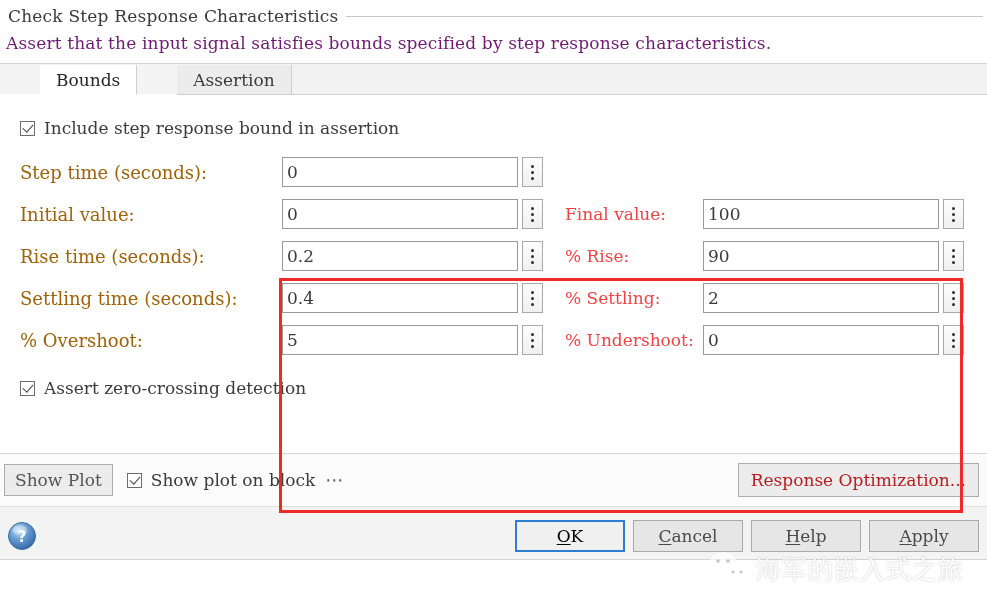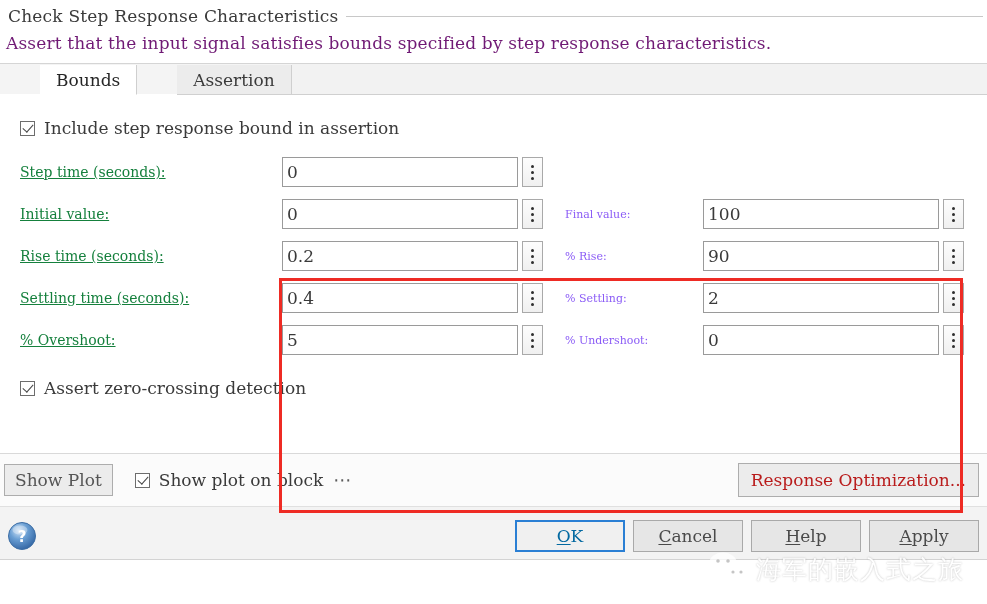--- a/index.html
+++ b/index.html
@@ -154,31 +154,30 @@
     padding-left: 20px;
   }
   .frow {
     display: flex;
     align-items: center;
     height: 42px;
   }
   .lbl-left {
     width: 262px;
     flex: 0 0 auto;
-    font-size: 14px;
-    white-space: nowrap;
-    color: #15803d;
-    text-decoration: underline;
+    font-size: 18px;
+    white-space: nowrap;
+    color: #a16207;
   }
   .lbl-right {
     width: 147px;
     flex: 0 0 auto;
-    font-size: 11px;
-    white-space: nowrap;
-    color: #8b5cf6;
+    font-size: 17px;
+    white-space: nowrap;
+    color: #ef4444;
     padding-left: 9px;
     box-sizing: border-box;
   }
   .spin {
     display: flex;
     align-items: stretch;
     flex: 0 0 auto;
   }
   .spin .tbox {
     width: 236px;
@@ -246,21 +245,21 @@
     border: 1px solid #adadad;
     background: #ececec;
     font-family: "DejaVu Serif", "Liberation Serif", serif;
     font-size: 17px;
     color: #555;
     padding: 5px 10px;
     line-height: 20px;
     white-space: nowrap;
     box-sizing: border-box;
   }
-  #show-plot-btn { margin-right: 22px; }
+  #show-plot-btn { margin-right: 14px; }
   .tb-chk { display: flex; align-items: center; text-align: right; }
   .tb-chk .chk-label { margin-right: 10px; }
   .ellipsis {
     font-size: 18px;
     letter-spacing: 1px;
     color: #5a5a5a;
     line-height: 10px;
   }
   .spacer { flex: 1 1 auto; }
   #resp-opt-btn {
@@ -304,21 +303,21 @@
     color: #4a4a4a;
     display: flex;
     align-items: center;
     justify-content: center;
     box-sizing: border-box;
     flex: 0 0 auto;
   }
   .dlgbtn.primary {
     background: #f0f0f0;
     border: 2px solid #2a7fd4;
-    color: #0369a1;
+    color: #000000;
   }
   .dlgbtn u { text-underline-offset: 2px; }
 
   
   #watermark {
     position: absolute;
     left: 706px;
     top: 540px;
     width: 281px;
     height: 58px;

